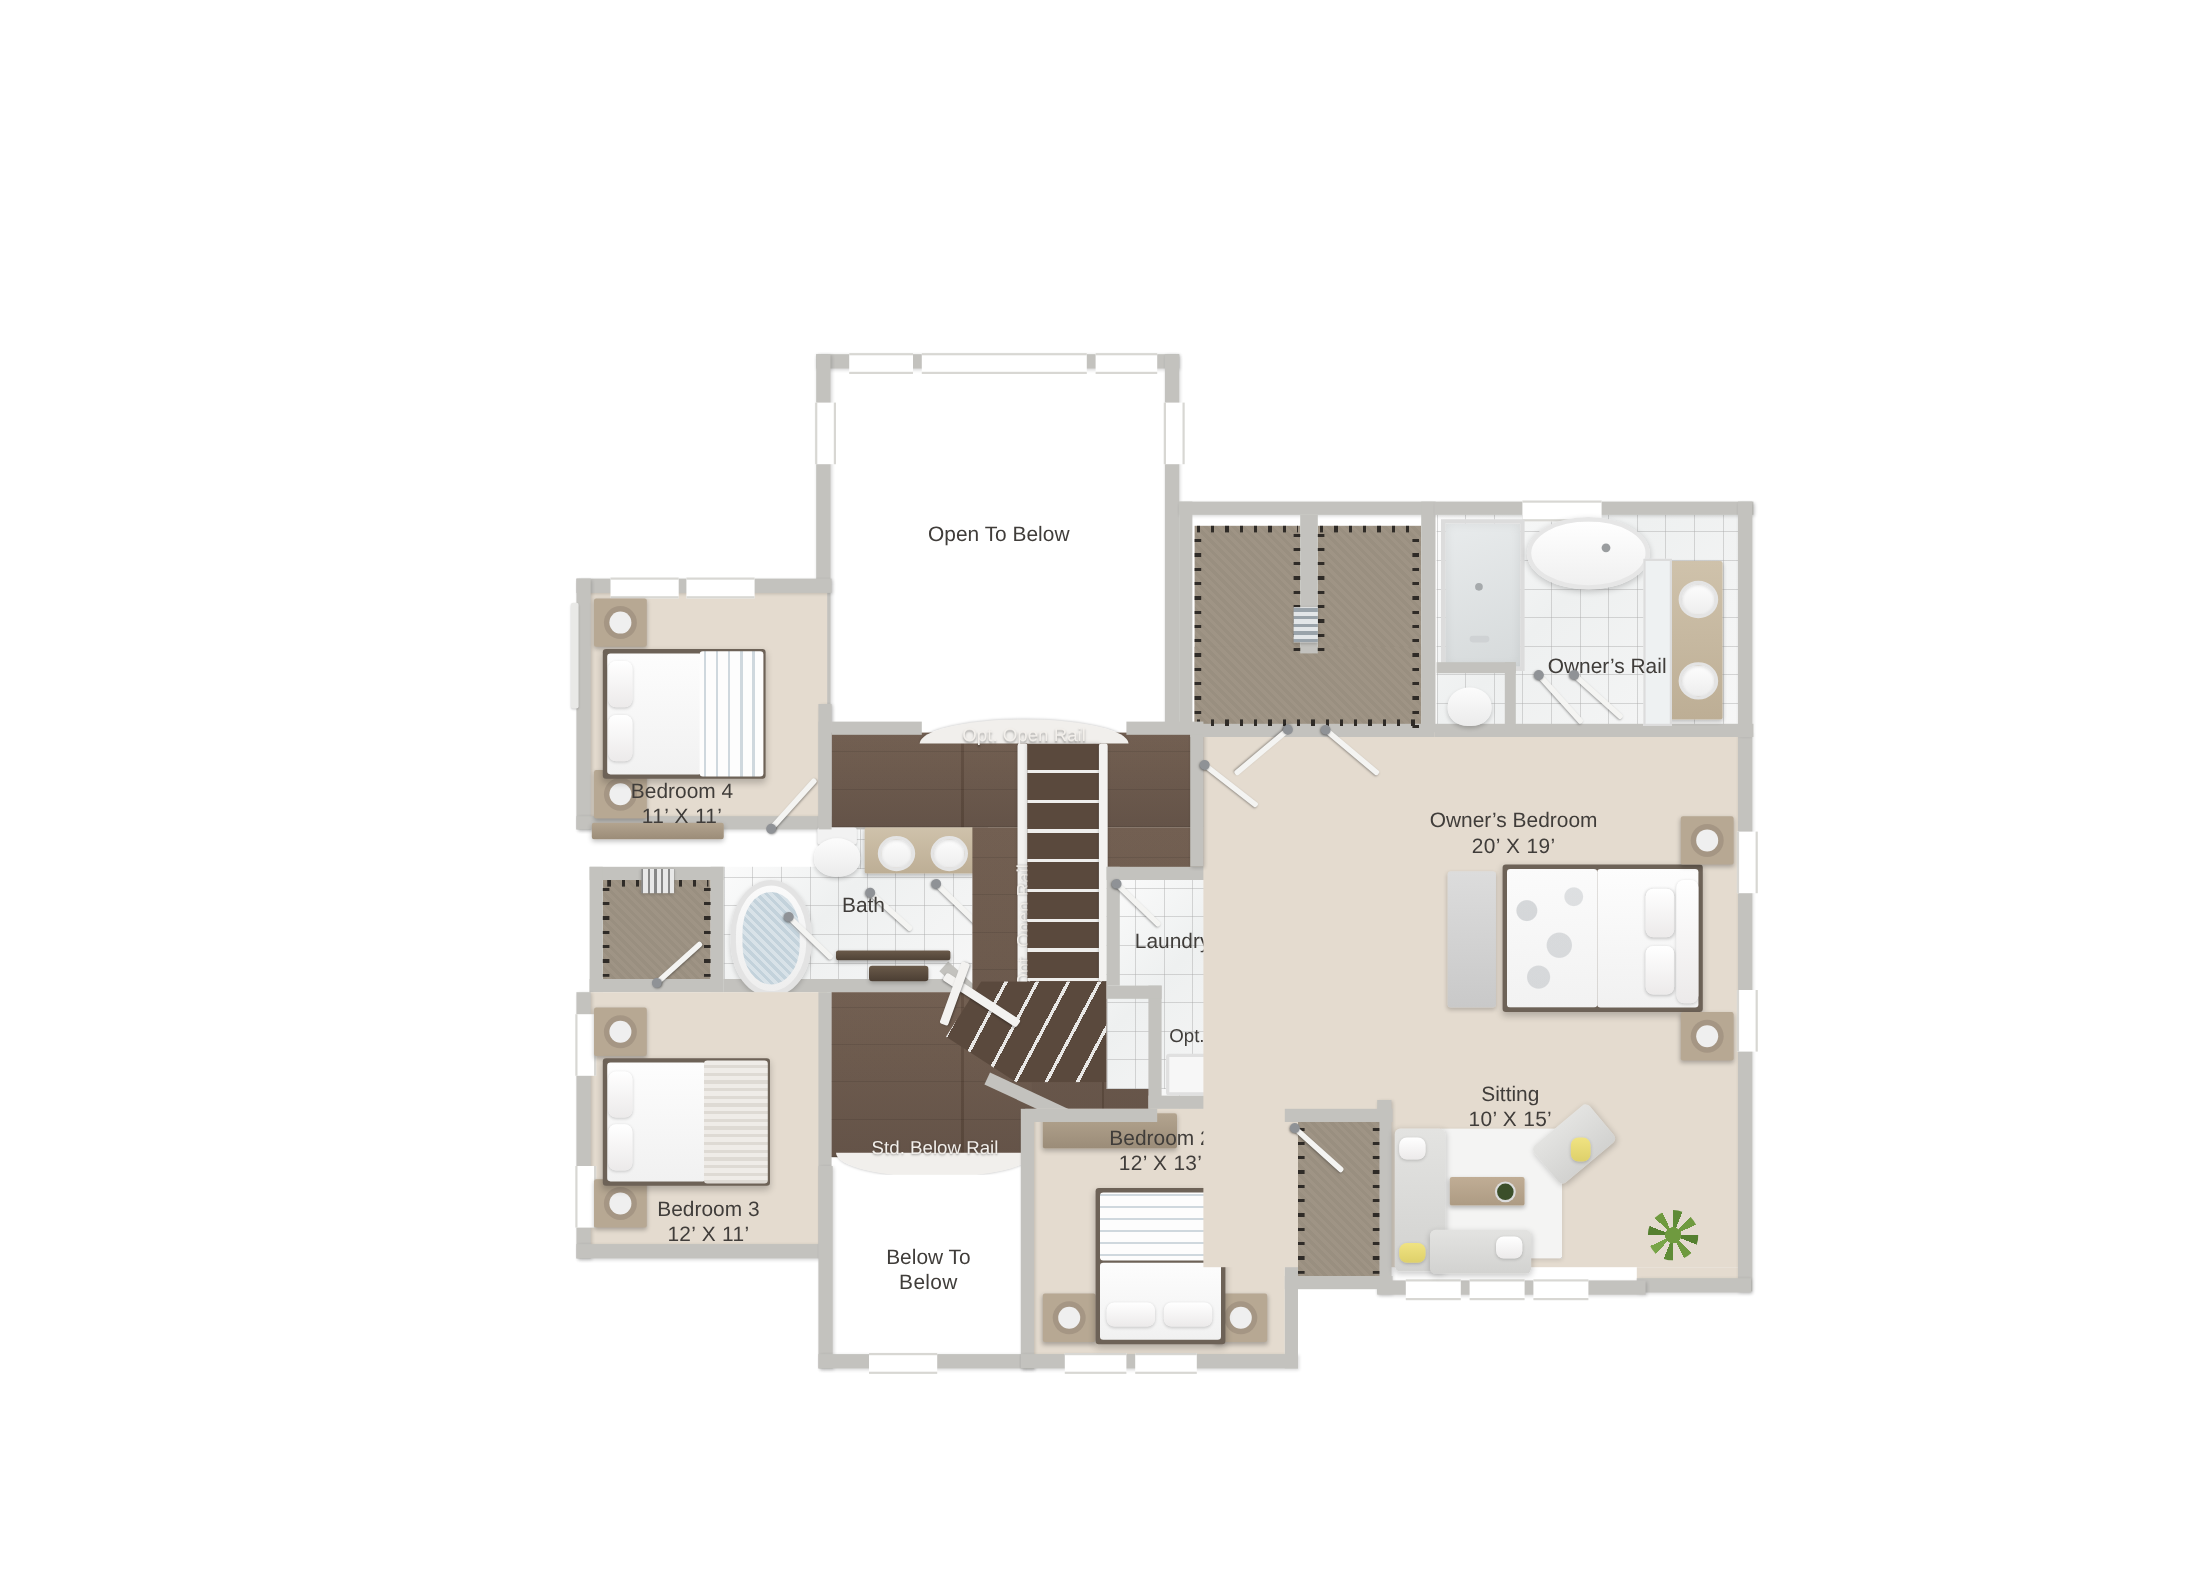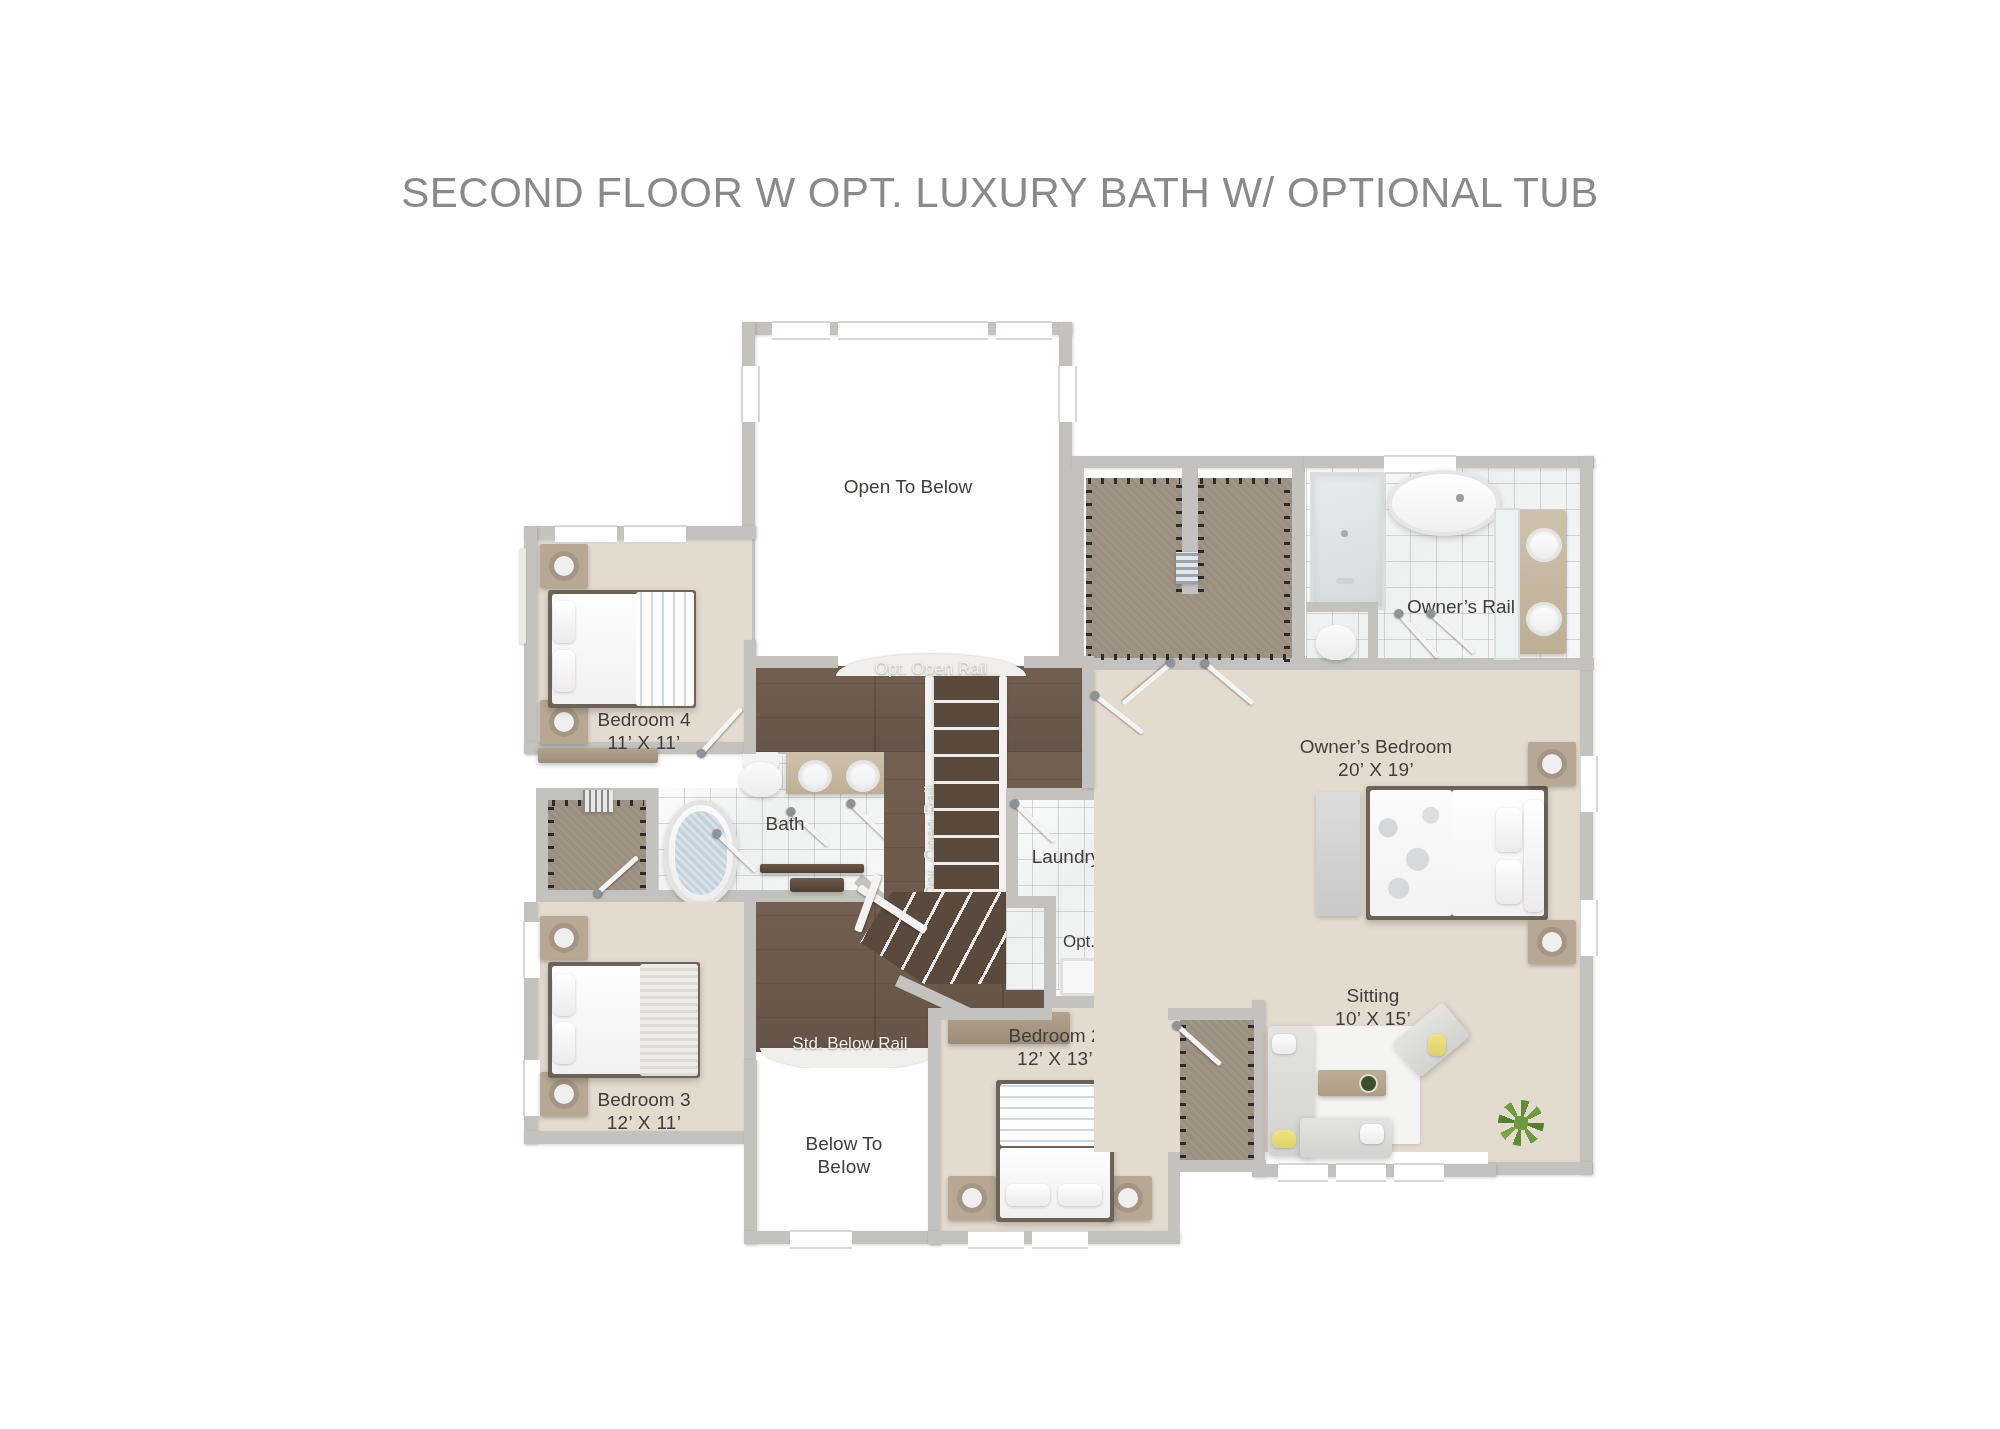--- a/index.html
+++ b/index.html
@@ -138,21 +138,20 @@
   .mirrorbox{position:absolute;background:#eef1f2;border:2px solid #dcdcdc;}
   .arch{position:absolute;background:#f1efec;border-radius:50% 50% 0 0 / 100% 100% 0 0;
        box-shadow:0 -1px 2px rgba(0,0,0,.15);}
   .archd{position:absolute;background:#f1efec;border-radius:0 0 50% 50% / 0 0 100% 100%;
        box-shadow:0 1px 2px rgba(0,0,0,.15);}
 </style>
 </head>
 <body>
 
 <div id="title-block">
-  <div class="l2">SECOND FLOOR W OPT. LUXURY BATH W/ OPTIONAL TUB</div>
 </div>
 
 <div id="plan">
 
   <div class="abs floor-open" style="left:748px;top:328px;width:318px;height:338px;"></div>
 
   <div class="abs wall wall-sh" style="left:742px;top:322px;width:330px;height:13px;"></div>
   <div class="abs win" style="left:772px;top:321px;width:58px;height:15px;"></div>
   <div class="abs win" style="left:838px;top:321px;width:150px;height:15px;"></div>
   <div class="abs win" style="left:996px;top:321px;width:56px;height:15px;"></div>
@@ -181,21 +180,21 @@
   <div class="pillow" style="left:553px;top:601px;width:22px;height:42px;"></div>
   <div class="pillow" style="left:553px;top:650px;width:22px;height:42px;"></div>
   <div class="rod" style="left:519px;top:548px;width:7px;height:96px;"></div>
   <div class="dresser" style="left:538px;top:748px;width:120px;height:15px;"></div>
   <div class="door" style="left:700px;top:752px;width:1px;height:1px;">
     <div class="leaf" style="width:62px;transform:rotate(-48deg);">
       <div class="knob"></div>
     </div>
   </div>
 
-  <div class="rlabel" style="left:589px;top:708px;width:110px;">
+  <div class="rlabel" style="left:565px;top:708px;width:110px;">
     <span>Bedroom 4</span>
     <span class="dim">11’ X 11’</span>
   </div>
 
   <div class="abs floor-closet" style="left:548px;top:800px;width:98px;height:90px;"></div>
   <div class="abs wall" style="left:536px;top:788px;width:122px;height:12px;"></div>
   <div class="abs wall" style="left:536px;top:788px;width:12px;height:114px;"></div>
   <div class="abs wall" style="left:646px;top:788px;width:12px;height:114px;"></div>
   <div class="abs wall" style="left:536px;top:890px;width:122px;height:12px;"></div>
   <div class="hang" style="left:552px;top:800px;width:92px;height:6px;"></div>

